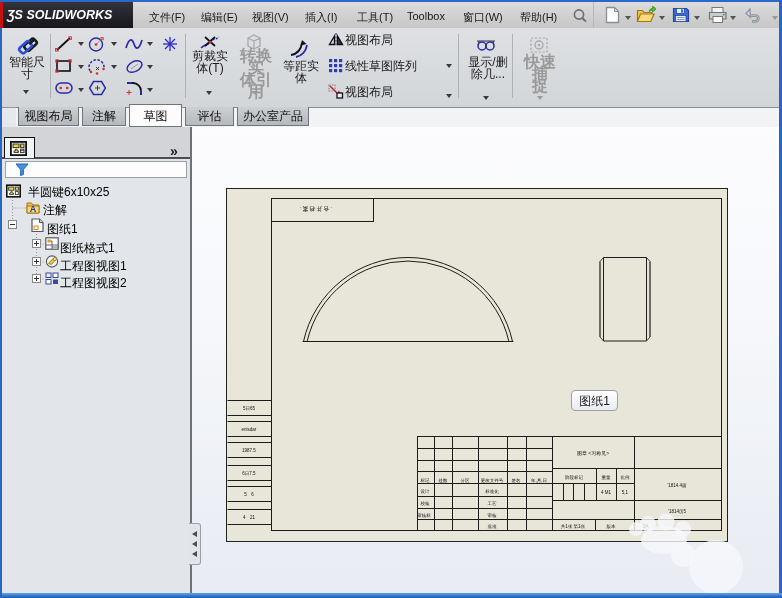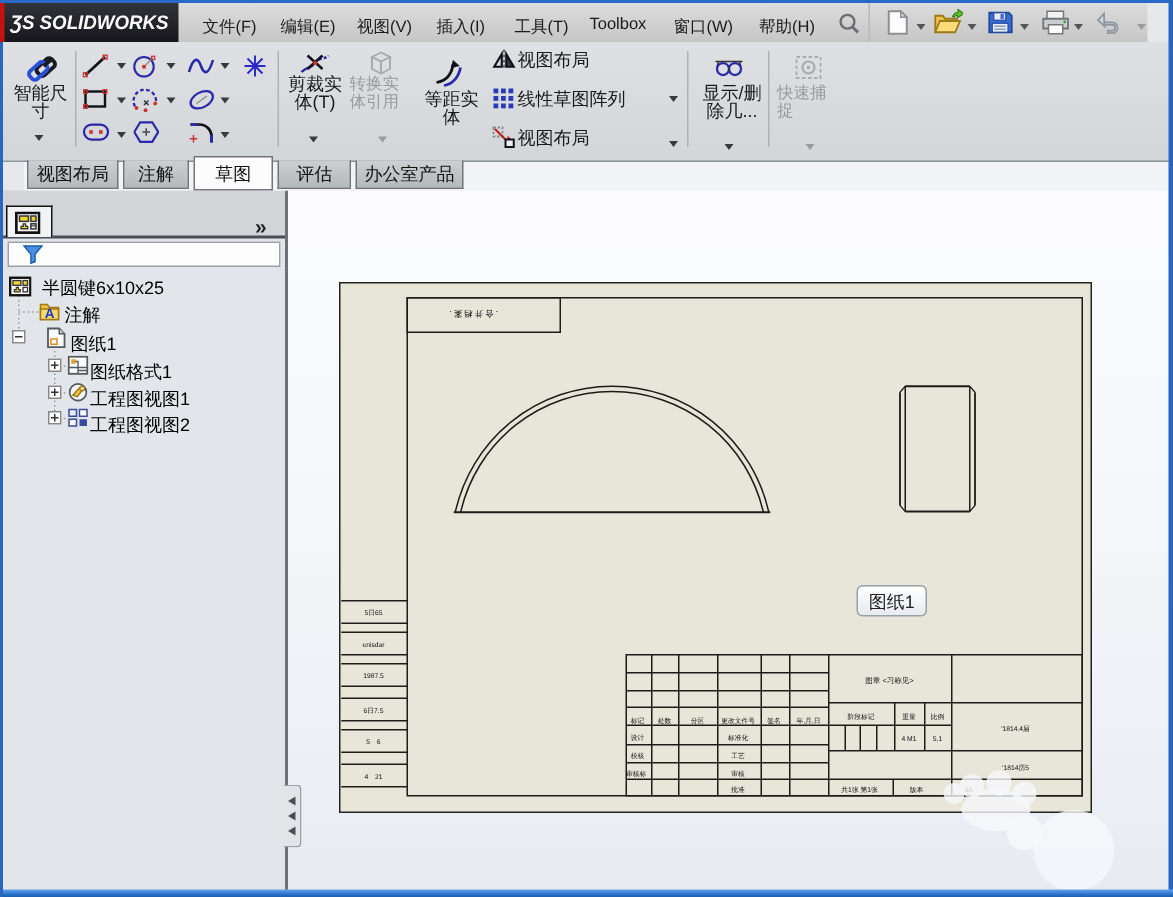--- a/index.html
+++ b/index.html
@@ -7,27 +7,27 @@
   .abs{position:absolute;}
   
   #topline{left:0;top:0;width:782px;height:2px;background:#2A69C8;}
   #rightline{right:0;top:0;width:3px;height:598px;background:#2A65BE;}
   #bottomline{left:0;bottom:0;width:782px;height:5px;background:linear-gradient(#66A3E8 0%,#2F79D2 55%,#1F5CA8 100%);}
   #leftline{left:0;top:28px;width:2px;height:570px;background:#2A65BE;}
   
   #titlebar{left:0;top:2px;width:133px;height:26px;background:linear-gradient(#33333B,#16161C);}
   #redstripe{left:0;top:2px;width:3px;height:26px;background:#C3120F;}
   #logo{left:7px;top:7px;color:#fff;font-size:13px;font-weight:bold;font-style:italic;letter-spacing:0px;transform:scaleX(0.96);transform-origin:left;}
-  #menubar{left:119px;top:2px;width:646px;height:26px;background:linear-gradient(#DCDCDC,#C6C6C6);}
+  #menubar{left:133px;top:2px;width:646px;height:26px;background:linear-gradient(#DCDCDC,#C6C6C6);}
   .menuitem{position:absolute;top:8px;font-size:11px;color:#1A1A1A;}
   
   #ribbon{left:2px;top:28px;width:777px;height:79px;background:linear-gradient(#DEE0E3,#D3D6D9);border-bottom:1px solid #8E959D;}
   .vsep{position:absolute;top:6px;width:1px;height:64px;background:#AEB2B6;}
   .rlabel{position:absolute;font-size:12px;color:#1A1A1A;text-align:center;line-height:12px;}
-  .glabel{position:absolute;font-size:11px;color:#9A9A9A;line-height:12px;}
+  .glabel{position:absolute;font-size:16px;color:#9A9A9A;text-align:center;line-height:12px;font-weight:bold;}
   .darr{position:absolute;width:0;height:0;border-left:3.5px solid transparent;border-right:3.5px solid transparent;border-top:4px solid #3A3A3A;}
   .garr{position:absolute;width:0;height:0;border-left:3.5px solid transparent;border-right:3.5px solid transparent;border-top:4px solid #9A9A9A;}
   
   #tabstrip{left:16px;top:107px;width:777px;height:20px;background:#F1F3F5;}
   .tab{position:absolute;top:0;height:19px;background:linear-gradient(#CDCFD2,#B5B8BC);border:1px solid #70757B;border-top:none;box-sizing:border-box;font-size:12px;color:#111;text-align:center;line-height:18px;}
   .tabactive{background:#FCFCFC;border-top:1px solid #70757B;top:-3px !important;height:23px;line-height:22px;}
   
   #mainarea{left:2px;top:127px;width:777px;height:467px;background:#EBEDEF;}
   #panel{left:0px;top:0px;width:188px;height:467px;background:#E2E5E9;border-right:2px solid #6E7277;}
   #viewport{left:190px;top:0px;width:587px;height:467px;background:linear-gradient(180deg,#FCFCFE 0%,#F5F7FA 45%,#E8EBF2 100%);}

